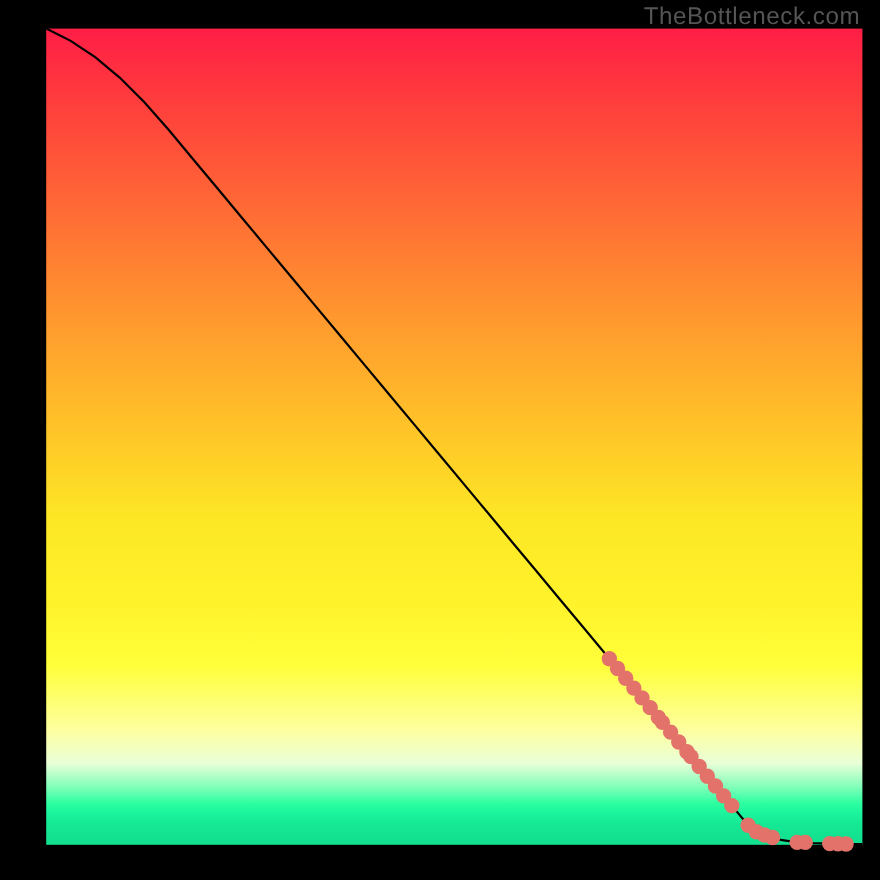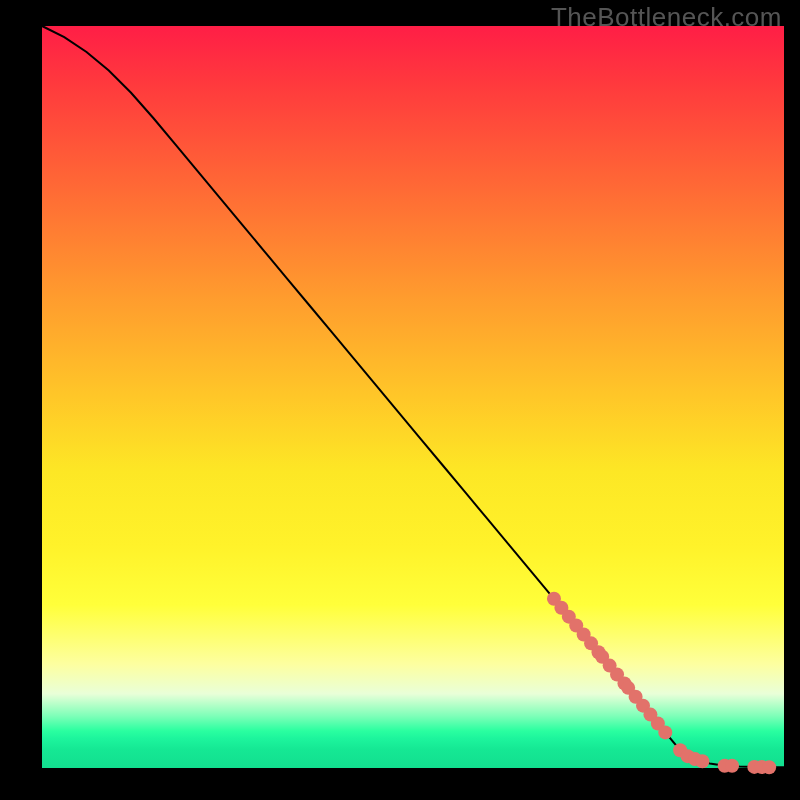--- a/index.html
+++ b/index.html
@@ -15,21 +15,21 @@
     position: relative;
     width: 800px;
     height: 800px;
     background: #000;
   }
   .watermark {
     position: absolute;
     top: 2px;
     right: 18px;
     color: #555;
-    font-size: 26px;
+    font-size: 22px;
     font-weight: 500;
     letter-spacing: 0.5px;
     z-index: 10;
   }
   .plot-box {
     position: absolute;
     left: 42px;
     top: 26px;
     width: 742px;
     height: 742px;

